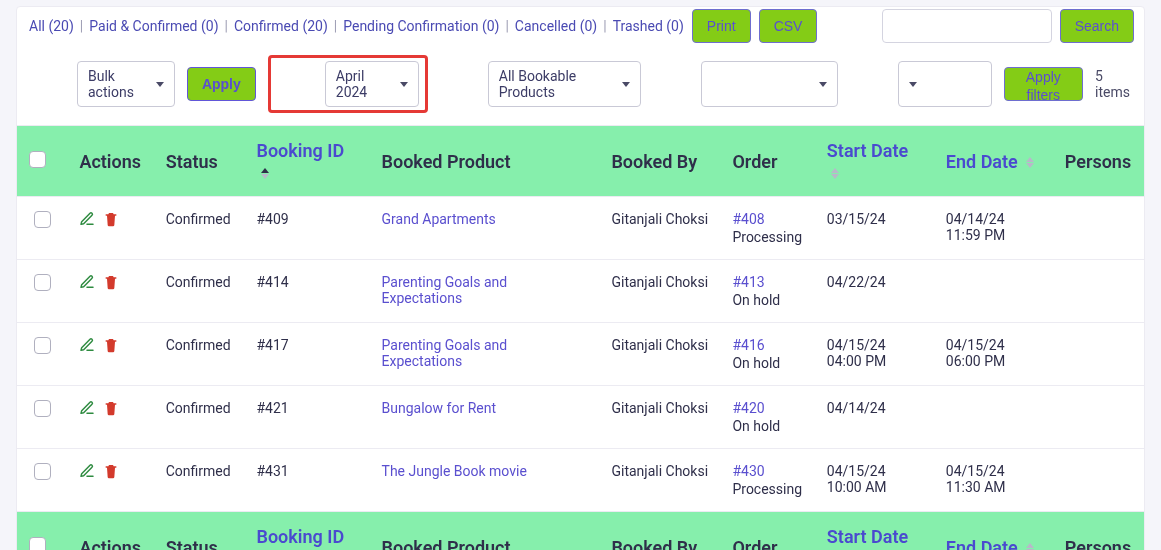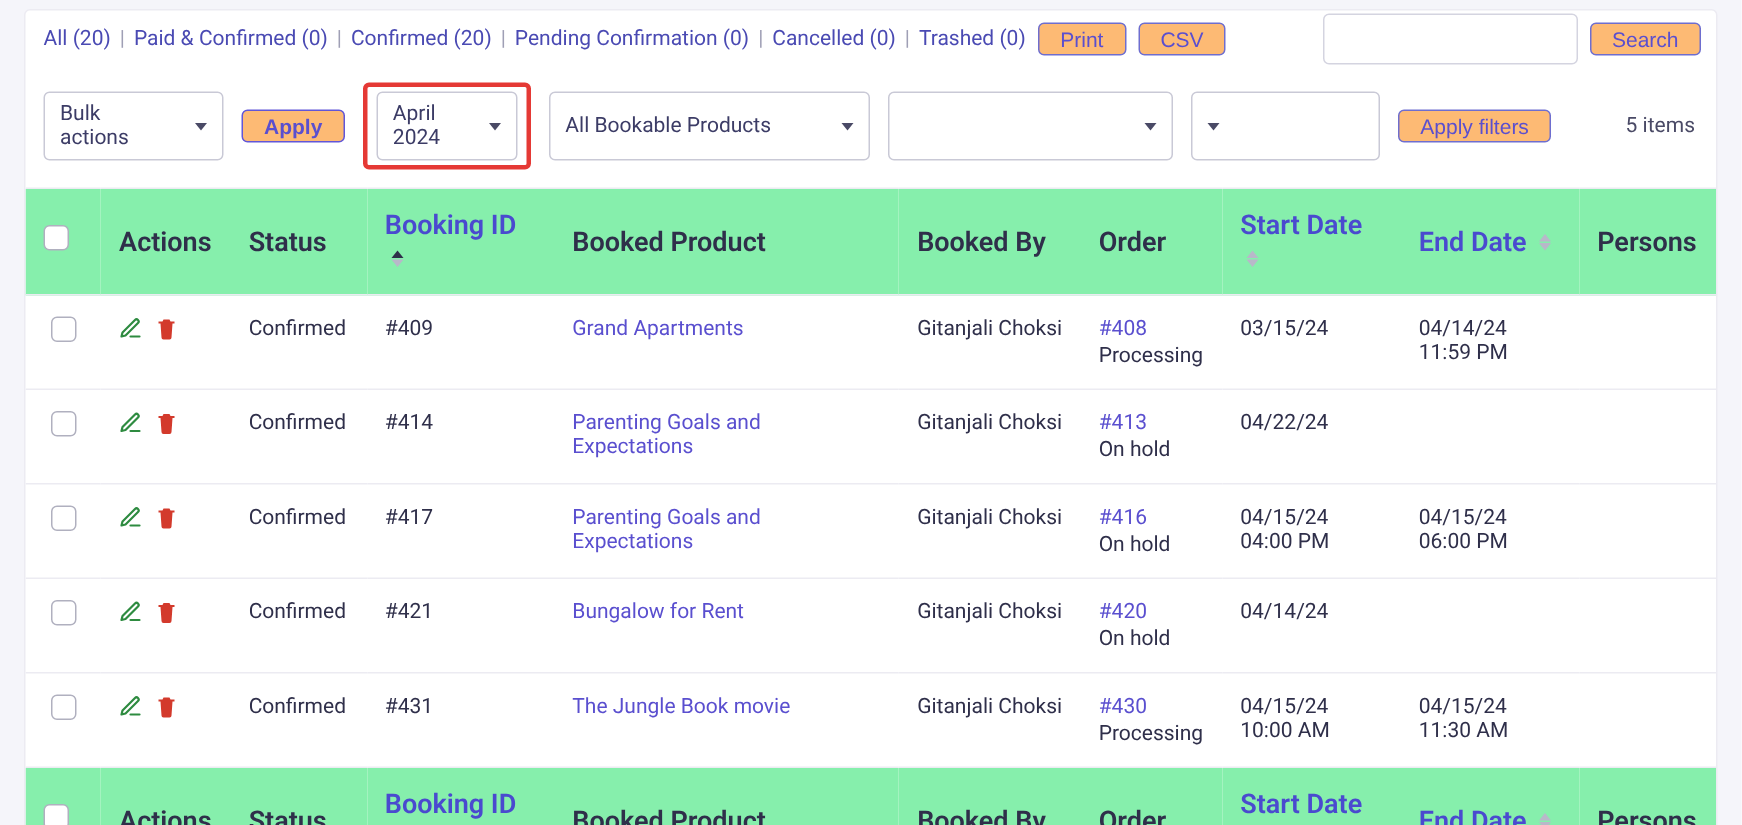--- a/index.html
+++ b/index.html
@@ -42,27 +42,27 @@
     color: #4a4ab3;
     text-decoration: none;
     white-space: nowrap;
   }
   .filter-links .sep {
     color: #9f9fb5;
   }
   .spacer { flex: 1; }
   .btn {
     border: 1px solid #6e6ecf;
-    background: #fdba74;
+    background: #84cc16;
     color: #5a4fcf;
     padding: 0 14px;
     border-radius: 4px;
     font-size: 14px;
     cursor: pointer;
-    height: 22px;
+    height: 34px;
     line-height: 18px;
   }
   .btn.apply {
     border: 1.5px solid #6156d8;
     color: #5a4fcf;
     font-weight: 600;
   }
   .search-input {
     width: 170px;
     height: 34px;
@@ -84,20 +84,21 @@
     justify-content: space-between;
     border: 1px solid #c9c9d6;
     background: #ffffff;
     border-radius: 4px;
     padding: 22px 10px;
     height: 34px;
     font-size: 14px;
     color: #3c3c66;
     cursor: pointer;
     gap: 22px;
+    margin-left: 48px;
   }
   .select.w-bulk { width: 120px; }
   .select.w-month { width: 94px; }
   .select.w-product { width: 214px; }
   .select.w-empty { width: 190px; }
   .select.w-listing { width: 126px; }
   .highlight-rect {
     border: 3px solid #e53935;
     border-radius: 4px;
     padding: 3px 6px;

